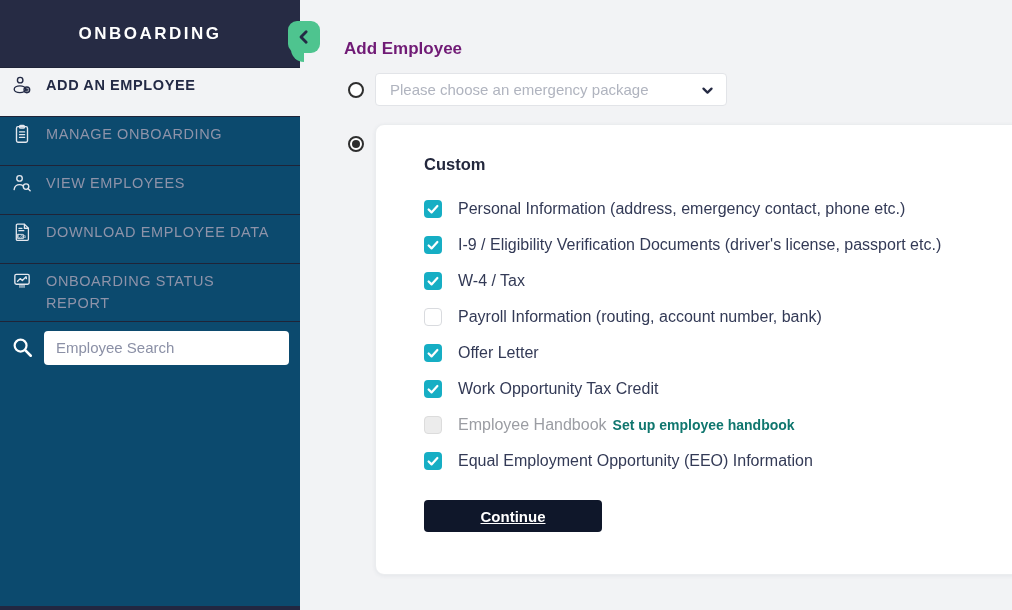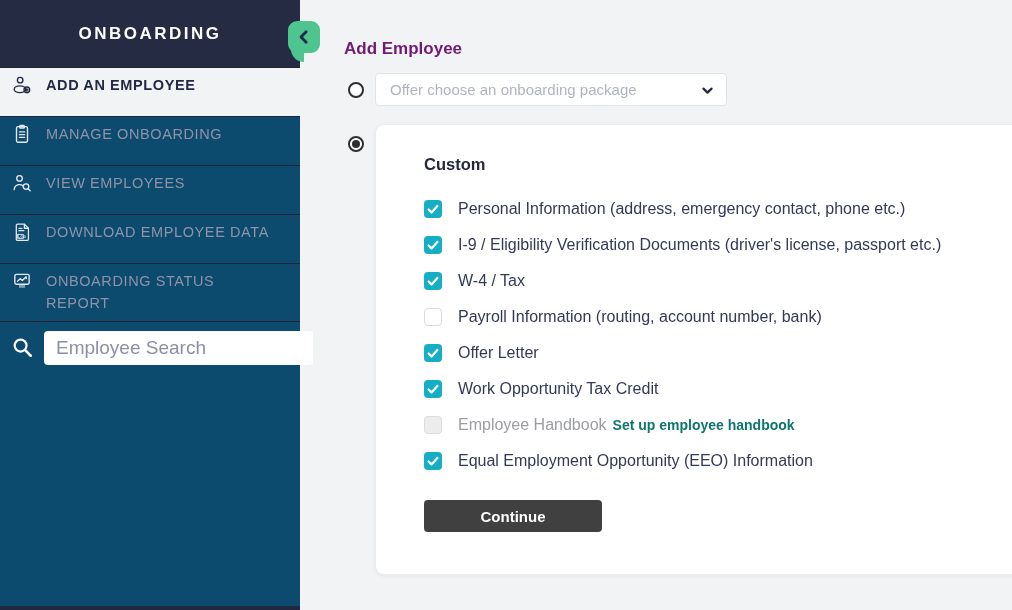--- a/index.html
+++ b/index.html
@@ -57,21 +57,21 @@
     width: 24px; flex: 0 0 24px; margin-right: 10px;
     display: flex; align-items: center; justify-content: center;
     color: #ffffff;
   }
   .side-search input {
     flex: 1; height: 34px;
     border: none; border-radius: 4px;
     background: #ffffff;
     padding: 0 12px;
     font-family: "Liberation Sans", sans-serif;
-    font-size: 19px; color: #232a45;
+    font-size: 15px; color: #232a45;
     outline: none;
   }
   .side-search input::placeholder { color: #8b90a6; }
   .sidebar-bottom-strip {
     position: absolute; left: 0; bottom: 0; width: 300px; height: 4px;
     background: #222741;
   }
 
   
   .collapse-btn {
@@ -154,26 +154,27 @@
     margin-left: 16px; font-size: 16px; color: #333a56;
   }
   .check-row .clabel.muted { color: #9b9da3; }
   .check-row .setup-link {
     margin-left: 6px; font-size: 14px; font-weight: 700;
     color: #0f766e; text-decoration: none; cursor: pointer;
   }
   .continue-btn {
     margin-top: 21px; margin-left: 0;
     width: 178px; height: 32px;
-    background: #404040; color: #ffffff;
+    background: #0f172a; color: #ffffff;
     border: none; border-radius: 4px;
     font-family: "Liberation Sans", sans-serif;
     font-size: 15px; font-weight: 700;
     cursor: pointer;
     display: block;
+    text-decoration: underline;
   }
   svg { display: block; }
 </style>
 </head>
 <body>
 
 <div class="sidebar">
   <div class="sidebar-header">
     <div class="sidebar-title">ONBOARDING</div>
   </div>
@@ -251,21 +252,21 @@
     <path d="M14.6 5.6L8.4 12l6.2 6.4"></path>
       </svg>
     </div>
 </div>
 
 <div class="main">
   <div class="page-title">Add Employee</div>
 
   <div class="radio radio-package"></div>
   <div class="package-select">
-    <span class="placeholder">Offer choose an onboarding package</span>
+    <span class="placeholder">Please choose an emergency package</span>
     <span class="chev">
         <svg width="17" height="17" viewBox="0 0 24 24" fill="none" stroke="#252a43" stroke-linecap="round" stroke-linejoin="round" stroke-width="3.2">
     <path d="M6.3 9.3L12 15l5.7-5.7"></path>
         </svg>
       </span>
   </div>
 
   <div class="radio radio-custom checked"></div>
   <div class="custom-card">
     <div class="custom-heading">Custom</div>

